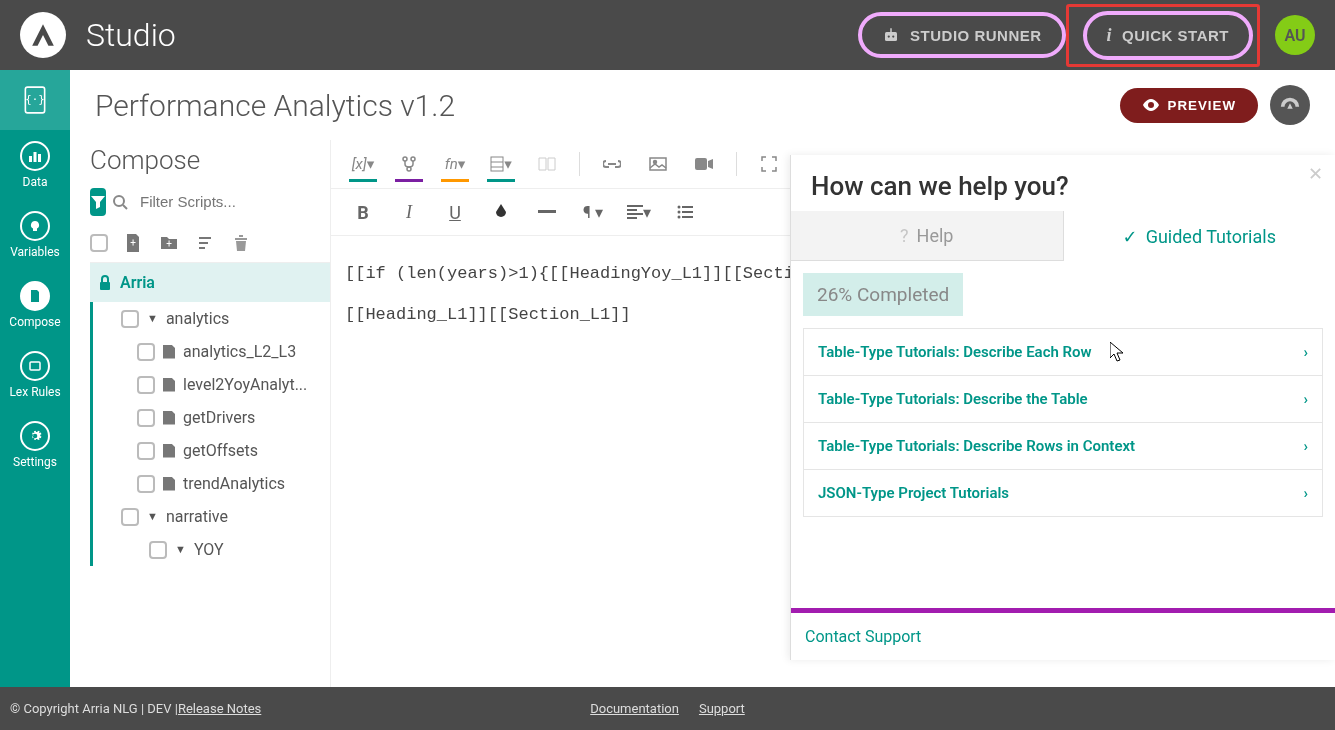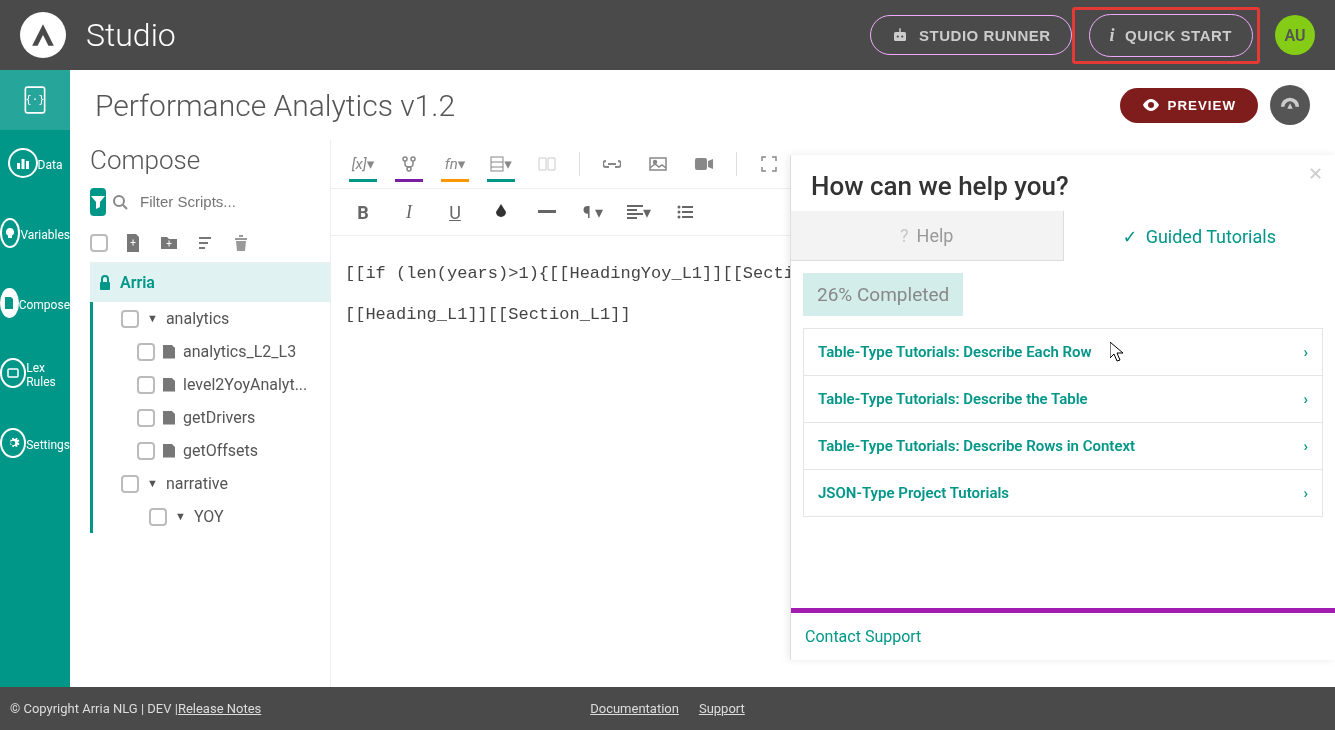--- a/index.html
+++ b/index.html
@@ -3,30 +3,30 @@
 <meta charset="utf-8">
 <style>
 * { box-sizing: border-box; margin: 0; padding: 0; }
 body { font-family: -apple-system, BlinkMacSystemFont, "Segoe UI", Roboto, sans-serif; width: 1335px; height: 730px; overflow: hidden; background: #fff; }
 
 
 .header { height: 70px; background: #4a4a4a; display: flex; align-items: center; padding: 0 20px; }
 .logo-badge { width: 46px; height: 46px; border-radius: 50%; background: #fff; display: flex; align-items: center; justify-content: center; font-weight: bold; font-size: 28px; color: #4a4a4a; margin-right: 20px; }
 .logo-text { color: #fff; font-size: 32px; font-weight: 300; }
 .header-spacer { flex: 1; }
-.header-btn { border: 1px solid #f0abfc; background: transparent; color: #ccc; padding: 10px 20px; border-radius: 25px; font-size: 15px; font-weight: 600; letter-spacing: 0.5px; margin-left: 10px; cursor: pointer; display: inline-flex; align-items: center; gap: 10px; }
+.header-btn { border: 4px solid #f0abfc; background: transparent; color: #ccc; padding: 10px 20px; border-radius: 25px; font-size: 15px; font-weight: 600; letter-spacing: 0.5px; margin-left: 10px; cursor: pointer; display: inline-flex; align-items: center; gap: 10px; }
 .avatar { width: 40px; height: 40px; border-radius: 50%; background: #84cc16; color: #555; display: flex; align-items: center; justify-content: center; font-weight: 600; margin-left: 15px; }
 
 
 .highlight-box { border: 3px solid #e53935; padding: 4px; border-radius: 3px; }
 
 
 .left-nav { position: absolute; top: 70px; left: 0; width: 70px; height: calc(730px - 70px - 34px); background: #009688; color: #fff; display: flex; flex-direction: column; }
 .left-nav .tool-icon { height: 60px; display: flex; align-items: center; justify-content: center; background: #26a69a; }
-.left-nav .nav-item { height: 70px; display: flex; flex-direction: row; align-items: center; justify-content: center; font-size: 12px; position: relative; cursor:pointer; }
+.left-nav .nav-item { height: 70px; display: flex; flex-direction: column; align-items: center; justify-content: center; font-size: 12px; position: relative; cursor:pointer; }
 .circ { width: 30px; height: 30px; border: 2px solid #fff; border-radius: 50%; display: flex; align-items: center; justify-content: center; margin-bottom: 4px; background: transparent; }
 .nav-item.active .circ { background: #fff; color: #009688; }
 .nav-item.active::after { content: ''; position: absolute; right: -10px; top: 50%; transform: translateY(-50%); border: 10px solid transparent; border-right-color: #fff; }
 
 
 .main { position: absolute; top: 70px; left: 70px; right: 0; height: calc(730px - 70px - 34px); display: flex; flex-direction: column; }
 .title-bar { display: flex; align-items: center; padding: 15px 25px; }
 .page-title { font-size: 30px; color: #555; font-weight: 300; }
 .preview-btn { background: #7f1d1d; color: #fff; border: none; padding: 10px 22px; border-radius: 25px; font-weight: 700; letter-spacing: 1px; display: inline-flex; align-items: center; gap: 8px; cursor:pointer;}
 .dash-icon { width: 40px; height: 40px; border-radius: 50%; background: #555; display: flex; align-items: center; justify-content: center; margin-left: 12px; }
@@ -261,20 +261,25 @@
         <div class="tree-row tree-indent-2">
               <div class="checkbox"></div>
               <div class="file-ico"></div>
               <span>getDrivers</span>
             </div>
         <div class="tree-row tree-indent-2">
               <div class="checkbox"></div>
               <div class="file-ico"></div>
               <span>getOffsets</span>
             </div>
+        <div class="tree-row tree-indent-2">
+              <div class="checkbox"></div>
+              <div class="file-ico"></div>
+              <span>trendAnalytics</span>
+            </div>
         <div class="tree-row tree-indent-1">
               <div class="checkbox"></div>
               <span class="caret">▼</span>
               <span>narrative</span>
             </div>
         <div class="tree-row tree-indent-3">
               <div class="checkbox"></div>
               <span class="caret">▼</span>
               <span>YOY</span>
             </div>

